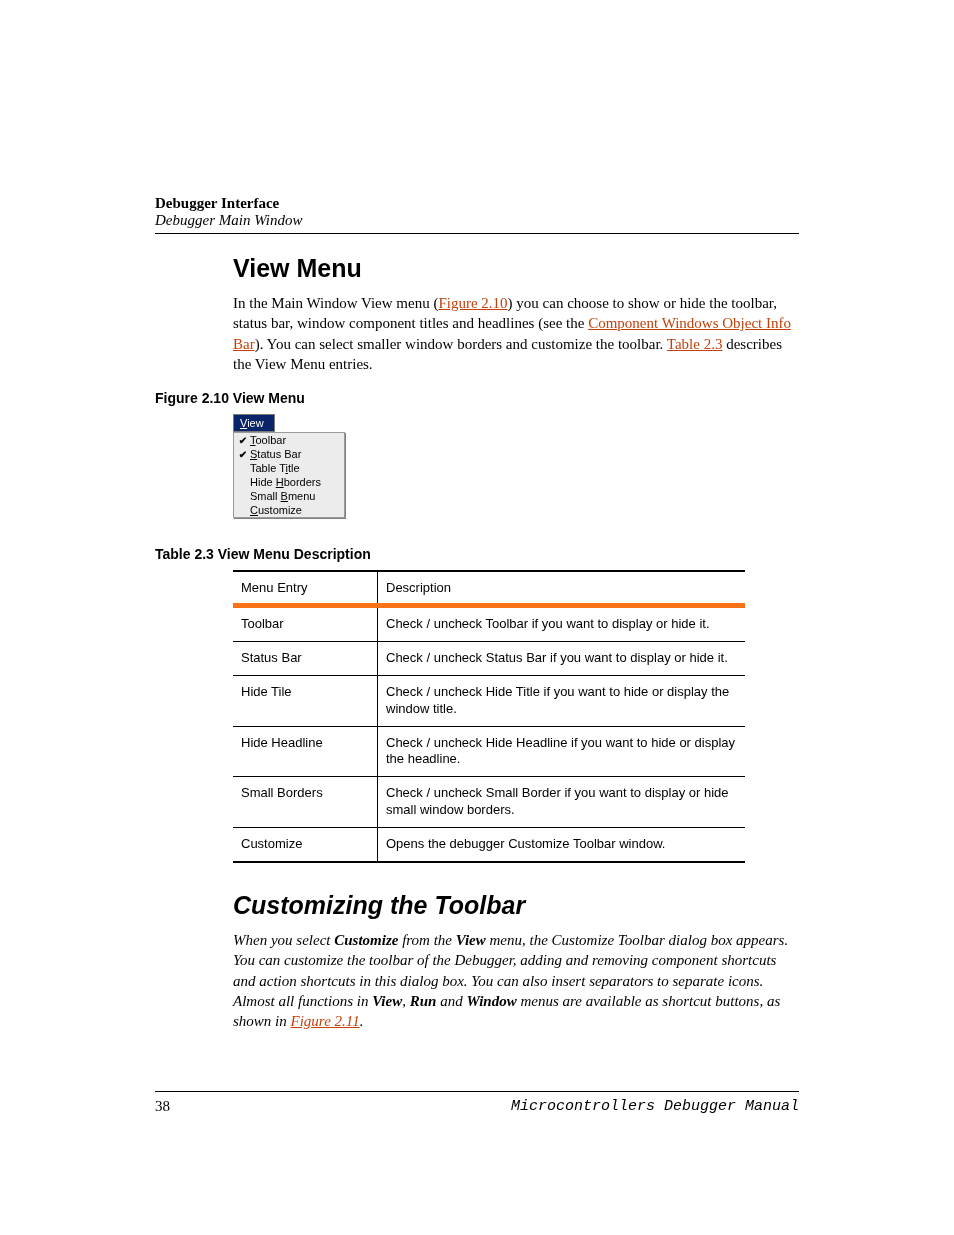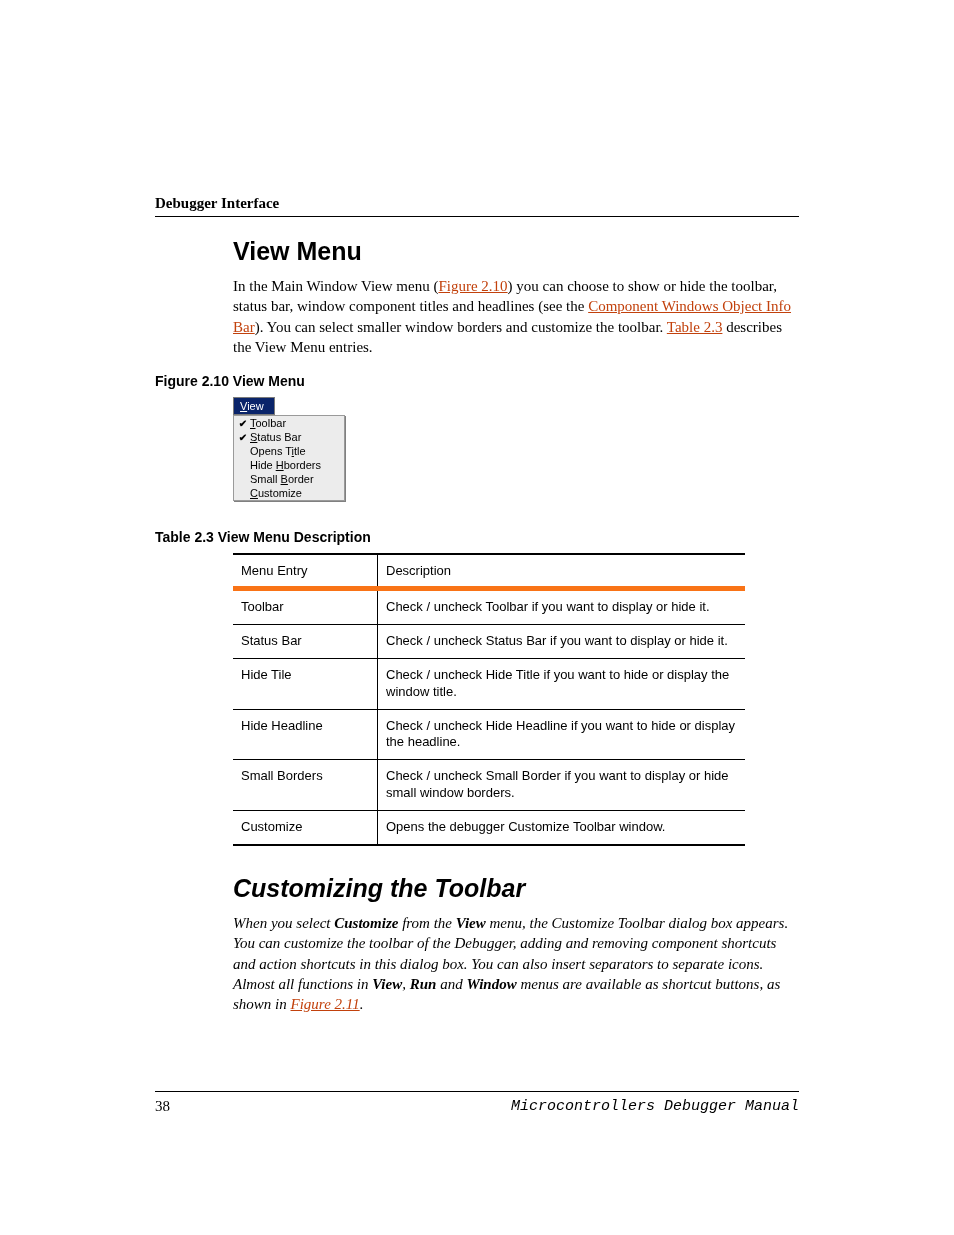--- a/index.html
+++ b/index.html
@@ -139,20 +139,21 @@
     font-family: Liberation Mono, monospace;
   }
   .bold { font-weight: bold; }
 </style>
 </head>
 <body>
 
 <div class="page">
   <div class="header-block">
     <div class="header-title">Debugger Interface</div>
+    <div class="header-sub">Debugger Main Window</div>
   </div>
 
   <div class="content-indent">
     <h2 class="section-title">View Menu</h2>
     <p class="body">
       <span>In the Main Window View menu (</span><a class="link">Figure 2.10</a><span>) you can choose to show or hide the toolbar, status bar, window component titles and headlines (see the </span><a class="link">Component Windows Object Info Bar</a><span>). You can select smaller window borders and customize the toolbar. </span><a class="link">Table 2.3</a><span> describes the View Menu entries.</span>
     </p>
   </div>
 
   <div class="caption">Figure 2.10  View Menu</div>
@@ -163,29 +164,29 @@
         <div class="menu-item">
           <span class="check">✔</span>
           <span class="lbl"><span></span><span class="ul">T</span><span>oolbar</span></span>
         </div>
         <div class="menu-item">
           <span class="check">✔</span>
           <span class="lbl"><span></span><span class="ul">S</span><span>tatus Bar</span></span>
         </div>
         <div class="menu-item">
           <span class="check"></span>
-          <span class="lbl"><span>Opens T</span><span class="ul">i</span><span>tle</span></span>
+          <span class="lbl"><span>Table T</span><span class="ul">i</span><span>tle</span></span>
         </div>
         <div class="menu-item">
           <span class="check"></span>
           <span class="lbl"><span>Hide </span><span class="ul">H</span><span>borders</span></span>
         </div>
         <div class="menu-item">
           <span class="check"></span>
-          <span class="lbl"><span>Small </span><span class="ul">B</span><span>order</span></span>
+          <span class="lbl"><span>Small </span><span class="ul">B</span><span>menu</span></span>
         </div>
         <div class="menu-item">
           <span class="check"></span>
           <span class="lbl"><span></span><span class="ul">C</span><span>ustomize</span></span>
         </div>
       </div>
   </div>
 
   <div class="caption">Table 2.3  View Menu Description</div>
 

